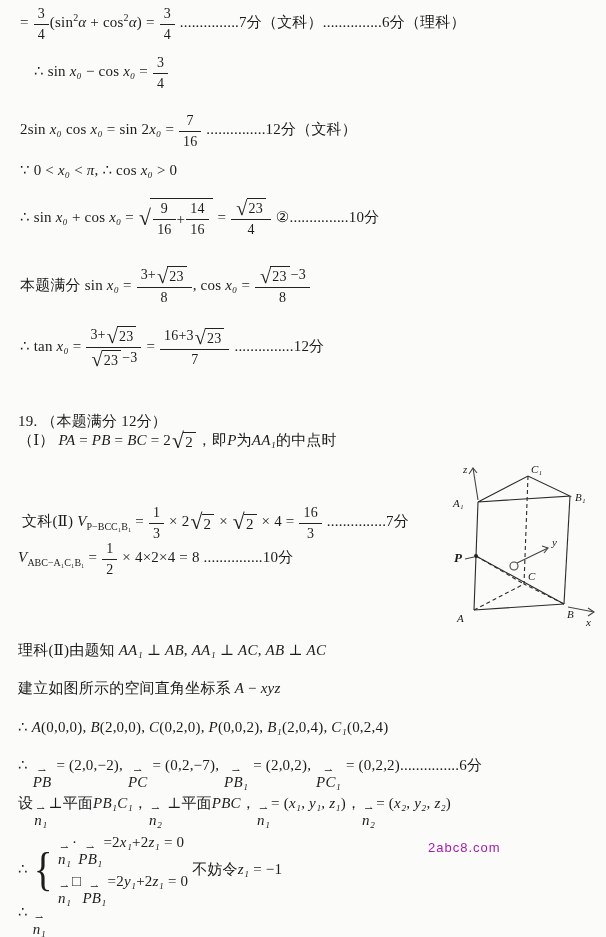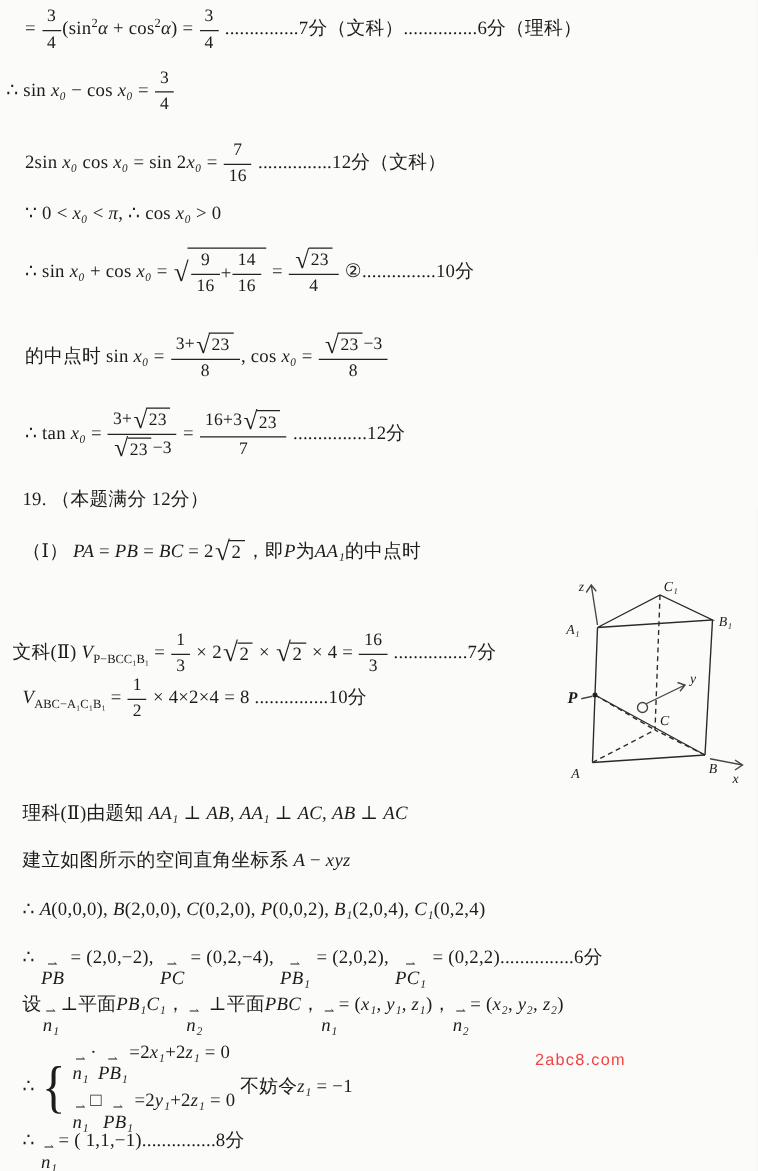--- a/index.html
+++ b/index.html
@@ -17,29 +17,29 @@
   sub.sb{font-size:10px;letter-spacing:0}
   sup.sp{font-size:10px}
   .vec{display:inline-flex;flex-direction:column;align-items:center;line-height:1.05;vertical-align:-4px;margin:0 1px}
   .arr{font-size:10px;height:8px;line-height:8px}
   .cases{display:inline-flex;align-items:center;vertical-align:middle}
   .brace{font-size:46px;font-weight:300;line-height:1;margin-right:3px;transform:scaleX(.85)}
   .rows{display:inline-flex;flex-direction:column;row-gap:5px}
   .crow{white-space:nowrap}
   .figure{position:absolute;left:448px;top:460px}
   .figure text{font-family:"Liberation Serif","DejaVu Serif",serif}
-  .watermark{position:absolute;left:428px;top:840px;color:#ef4444;font-size:13px;font-family:"Liberation Sans","DejaVu Sans",sans-serif;letter-spacing:1px}
+  .watermark{position:absolute;left:428px;top:840px;color:#a21caf;font-size:13px;font-family:"Liberation Sans","DejaVu Sans",sans-serif;letter-spacing:1px}
 </style>
 </head>
 <body>
 
 <div class="page">
 
   <div class="mline" style="left:20px;top:5px"><span class="tx">= </span><span class="frac"><span class="n"><span class="tx">3</span></span><span class="d"><span class="tx">4</span></span></span><span class="tx">(sin</span><sup class="sp">2</sup><span class="it">α</span><span class="tx"> + cos</span><sup class="sp">2</sup><span class="it">α</span><span class="tx">) = </span><span class="frac"><span class="n"><span class="tx">3</span></span><span class="d"><span class="tx">4</span></span></span><span class="tx"> ...............7分（文科）...............6分（理科）</span></div>
-  <div class="mline" style="left:5px;top:54px"><span class="tx">∴ sin </span><span class="it">x₀</span><span class="tx"> − cos </span><span class="it">x₀</span><span class="tx"> = </span><span class="frac"><span class="n"><span class="tx">3</span></span><span class="d"><span class="tx">4</span></span></span></div>
+  <div class="mline" style="left:34px;top:54px"><span class="tx">∴ sin </span><span class="it">x₀</span><span class="tx"> − cos </span><span class="it">x₀</span><span class="tx"> = </span><span class="frac"><span class="n"><span class="tx">3</span></span><span class="d"><span class="tx">4</span></span></span></div>
   <div class="mline" style="left:20px;top:112px"><span class="tx">2sin </span><span class="it">x₀</span><span class="tx"> cos </span><span class="it">x₀</span><span class="tx"> = sin 2</span><span class="it">x₀</span><span class="tx"> = </span><span class="frac"><span class="n"><span class="tx">7</span></span><span class="d"><span class="tx">16</span></span></span><span class="tx"> ...............12分（文科）</span></div>
   <div class="mline" style="left:20px;top:161px"><span class="tx">∵ 0 &lt; </span><span class="it">x₀</span><span class="tx"> &lt; </span><span class="it">π</span><span class="tx">, ∴ cos </span><span class="it">x₀</span><span class="tx"> &gt; 0</span></div>
   <div class="mline" style="left:20px;top:198px"><span class="tx">∴ sin </span><span class="it">x₀</span><span class="tx"> + cos </span><span class="it">x₀</span><span class="tx"> = </span><span class="sqrt">
         <span class="rad">√</span>
         <span class="sqc">
           <span class="frac">
             <span class="n"><span class="tx">9</span></span>
             <span class="d"><span class="tx">16</span></span>
           </span>
           <span class="tx">+</span>
@@ -47,21 +47,21 @@
             <span class="n"><span class="tx">14</span></span>
             <span class="d"><span class="tx">16</span></span>
           </span>
         </span>
       </span><span class="tx"> = </span><span class="frac"><span class="n"><span class="sqrt">
             <span class="rad">√</span>
             <span class="sqc">
               <span class="tx">23</span>
             </span>
           </span></span><span class="d"><span class="tx">4</span></span></span><span class="tx"> ②...............10分</span></div>
-  <div class="mline" style="left:20px;top:266px"><span class="tx">的中点时 sin </span><span class="it">x₀</span><span class="tx"> = </span><span class="frac"><span class="n"><span class="tx">3+</span><span class="sqrt">
+  <div class="mline" style="left:20px;top:266px"><span class="tx">本题满分 sin </span><span class="it">x₀</span><span class="tx"> = </span><span class="frac"><span class="n"><span class="tx">3+</span><span class="sqrt">
             <span class="rad">√</span>
             <span class="sqc">
               <span class="tx">23</span>
             </span>
           </span></span><span class="d"><span class="tx">8</span></span></span><span class="tx">, cos </span><span class="it">x₀</span><span class="tx"> = </span><span class="frac"><span class="n"><span class="sqrt">
             <span class="rad">√</span>
             <span class="sqc">
               <span class="tx">23</span>
             </span>
           </span><span class="tx">−3</span></span><span class="d"><span class="tx">8</span></span></span></div>
@@ -74,49 +74,49 @@
             <span class="rad">√</span>
             <span class="sqc">
               <span class="tx">23</span>
             </span>
           </span><span class="tx">−3</span></span></span><span class="tx"> = </span><span class="frac"><span class="n"><span class="tx">16+3</span><span class="sqrt">
             <span class="rad">√</span>
             <span class="sqc">
               <span class="tx">23</span>
             </span>
           </span></span><span class="d"><span class="tx">7</span></span></span><span class="tx"> ...............12分</span></div>
-  <div class="mline" style="left:18px;top:390px"><span class="tx">19. （本题满分 12分）</span></div>
+  <div class="mline" style="left:18px;top:412px"><span class="tx">19. （本题满分 12分）</span></div>
   <div class="mline" style="left:18px;top:431px"><span class="tx">（Ⅰ） </span><span class="it">PA</span><span class="tx"> = </span><span class="it">PB</span><span class="tx"> = </span><span class="it">BC</span><span class="tx"> = 2</span><span class="sqrt">
         <span class="rad">√</span>
         <span class="sqc">
           <span class="tx">2</span>
         </span>
       </span><span class="tx">，即</span><span class="it">P</span><span class="tx">为</span><span class="it">AA₁</span><span class="tx">的中点时</span></div>
-  <div class="mline" style="left:10px;top:504px"><span class="tx">文科(Ⅱ) </span><span class="it">V</span><sub class="sb">P−BCC₁B₁</sub><span class="tx"> = </span><span class="frac"><span class="n"><span class="tx">1</span></span><span class="d"><span class="tx">3</span></span></span><span class="tx"> × 2</span><span class="sqrt">
+  <div class="mline" style="left:22px;top:504px"><span class="tx">文科(Ⅱ) </span><span class="it">V</span><sub class="sb">P−BCC₁B₁</sub><span class="tx"> = </span><span class="frac"><span class="n"><span class="tx">1</span></span><span class="d"><span class="tx">3</span></span></span><span class="tx"> × 2</span><span class="sqrt">
         <span class="rad">√</span>
         <span class="sqc">
           <span class="tx">2</span>
         </span>
       </span><span class="tx"> × </span><span class="sqrt">
         <span class="rad">√</span>
         <span class="sqc">
           <span class="tx">2</span>
         </span>
       </span><span class="tx"> × 4 = </span><span class="frac"><span class="n"><span class="tx">16</span></span><span class="d"><span class="tx">3</span></span></span><span class="tx"> ...............7分</span></div>
   <div class="mline" style="left:18px;top:540px"><span class="it">V</span><sub class="sb">ABC−A₁C₁B₁</sub><span class="tx"> = </span><span class="frac"><span class="n"><span class="tx">1</span></span><span class="d"><span class="tx">2</span></span></span><span class="tx"> × 4×2×4 = 8 ...............10分</span></div>
   <div class="mline" style="left:18px;top:679px"><span class="tx">建立如图所示的空间直角坐标系 </span><span class="it">A</span><span class="tx"> − </span><span class="it">xyz</span></div>
   <div class="mline" style="left:18px;top:641px"><span class="tx">理科(Ⅱ)由题知 </span><span class="it">AA₁</span><span class="tx"> ⊥ </span><span class="it">AB</span><span class="tx">, </span><span class="it">AA₁</span><span class="tx"> ⊥ </span><span class="it">AC</span><span class="tx">, </span><span class="it">AB</span><span class="tx"> ⊥ </span><span class="it">AC</span></div>
   <div class="mline" style="left:18px;top:718px"><span class="tx">∴ </span><span class="it">A</span><span class="tx">(0,0,0), </span><span class="it">B</span><span class="tx">(2,0,0), </span><span class="it">C</span><span class="tx">(0,2,0), </span><span class="it">P</span><span class="tx">(0,0,2), </span><span class="it">B₁</span><span class="tx">(2,0,4), </span><span class="it">C₁</span><span class="tx">(0,2,4)</span></div>
   <div class="mline" style="left:18px;top:756px"><span class="tx">∴ </span><span class="vec">
         <span class="arr">⇀</span>
         <span class="vb">PB</span>
       </span><span class="tx"> = (2,0,−2), </span><span class="vec">
         <span class="arr">⇀</span>
         <span class="vb">PC</span>
-      </span><span class="tx"> = (0,2,−4), </span><span class="vec">
+      </span><span class="tx"> = (0,2,−7), </span><span class="vec">
         <span class="arr">⇀</span>
         <span class="vb">PB₁</span>
       </span><span class="tx"> = (2,0,2), </span><span class="vec">
         <span class="arr">⇀</span>
         <span class="vb">PC₁</span>
       </span><span class="tx"> = (0,2,2)...............6分</span></div>
   <div class="mline" style="left:18px;top:794px"><span class="tx">设</span><span class="vec">
         <span class="arr">⇀</span>
         <span class="vb">n₁</span>
       </span><span class="tx">⊥平面</span><span class="it">PB₁C₁</span><span class="tx">，</span><span class="vec">
@@ -144,21 +144,21 @@
               <span class="vb">n₁</span>
             </span><span class="tx">□</span><span class="vec">
               <span class="arr">⇀</span>
               <span class="vb">PB₁</span>
             </span><span class="tx">=2</span><span class="it">y₁</span><span class="tx">+2</span><span class="it">z₁</span><span class="tx"> = 0</span></span>
         </span>
       </span><span class="tx"> 不妨令</span><span class="it">z₁</span><span class="tx"> = −1</span></div>
   <div class="mline" style="left:18px;top:903px"><span class="tx">∴ </span><span class="vec">
         <span class="arr">⇀</span>
         <span class="vb">n₁</span>
-      </span><span class="tx">= ( 1,1,−1)...............8分</span></div>
+      </span></div>
 
   <div class="watermark">2abc8.com</div>
 
   <svg class="figure" width="150" height="170" viewBox="0 0 150 170">
     <g stroke="#2a2a2a" stroke-width="1.1" fill="none">
       <polygon points="30,42 80,16 122,36"></polygon>
       <line x1="30" y1="42" x2="26" y2="150"></line>
       <line x1="122" y1="36" x2="116" y2="144"></line>
       <line x1="26" y1="150" x2="116" y2="144"></line>
       <line x1="80" y1="16" x2="76" y2="124" stroke-dasharray="4 3"></line>

